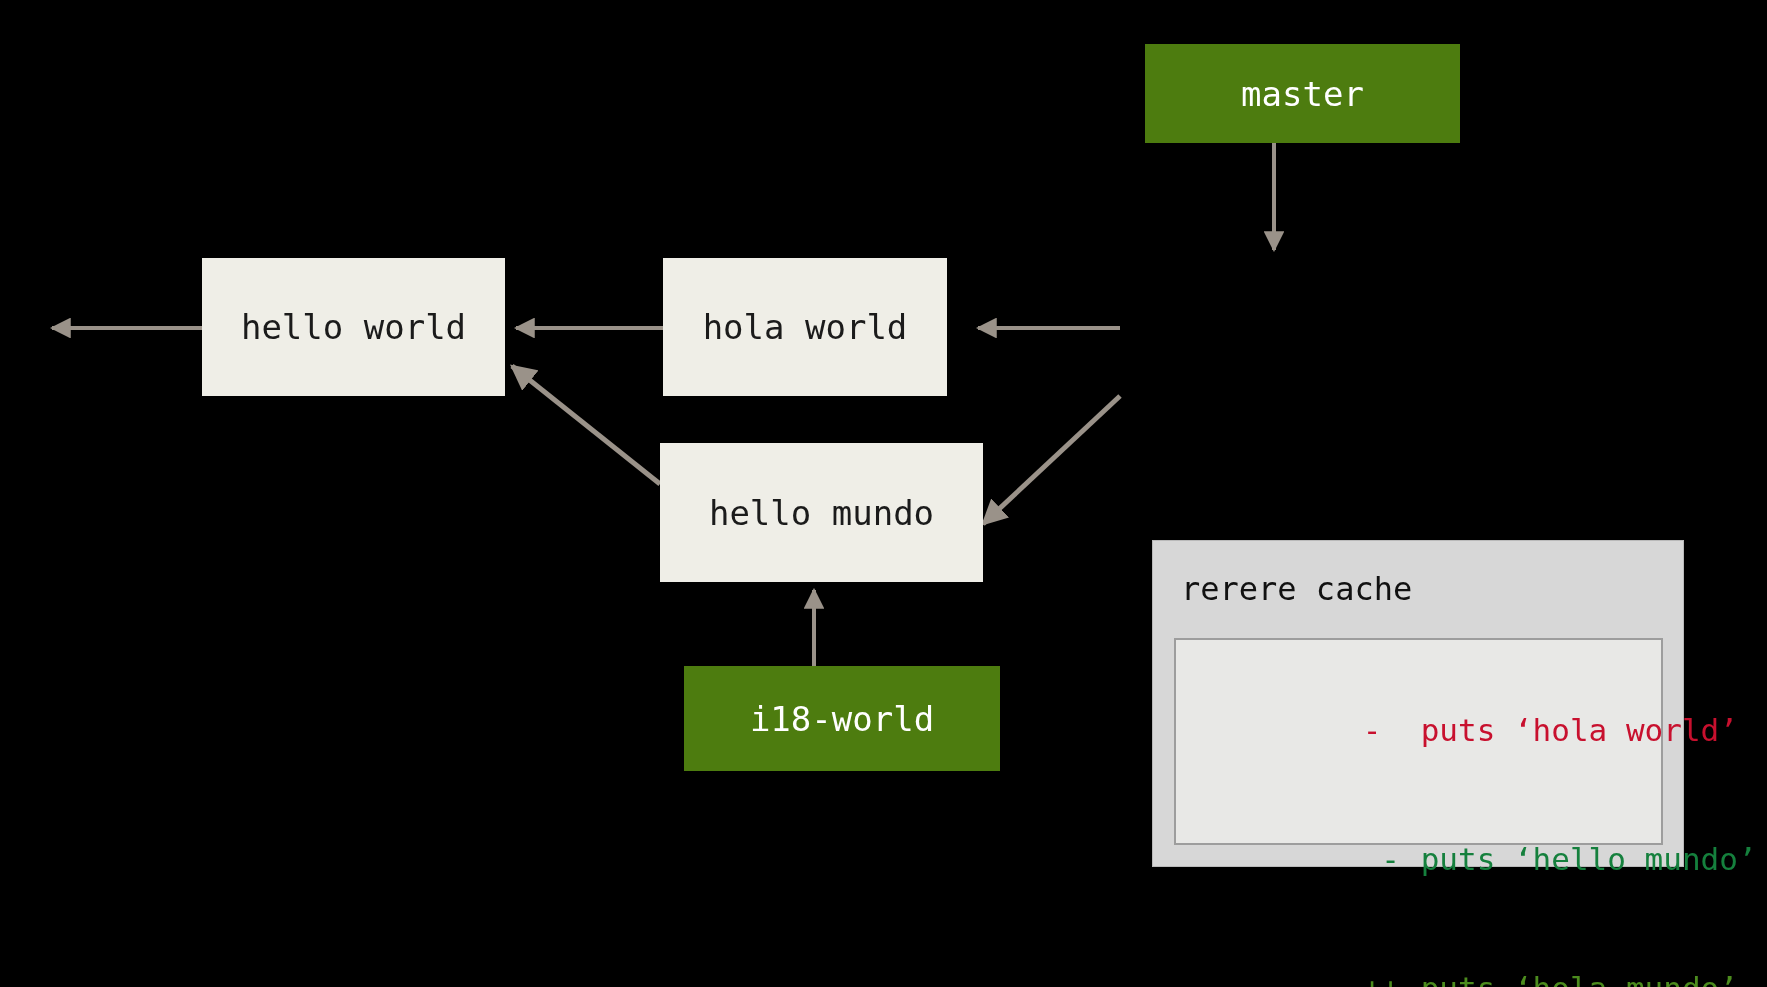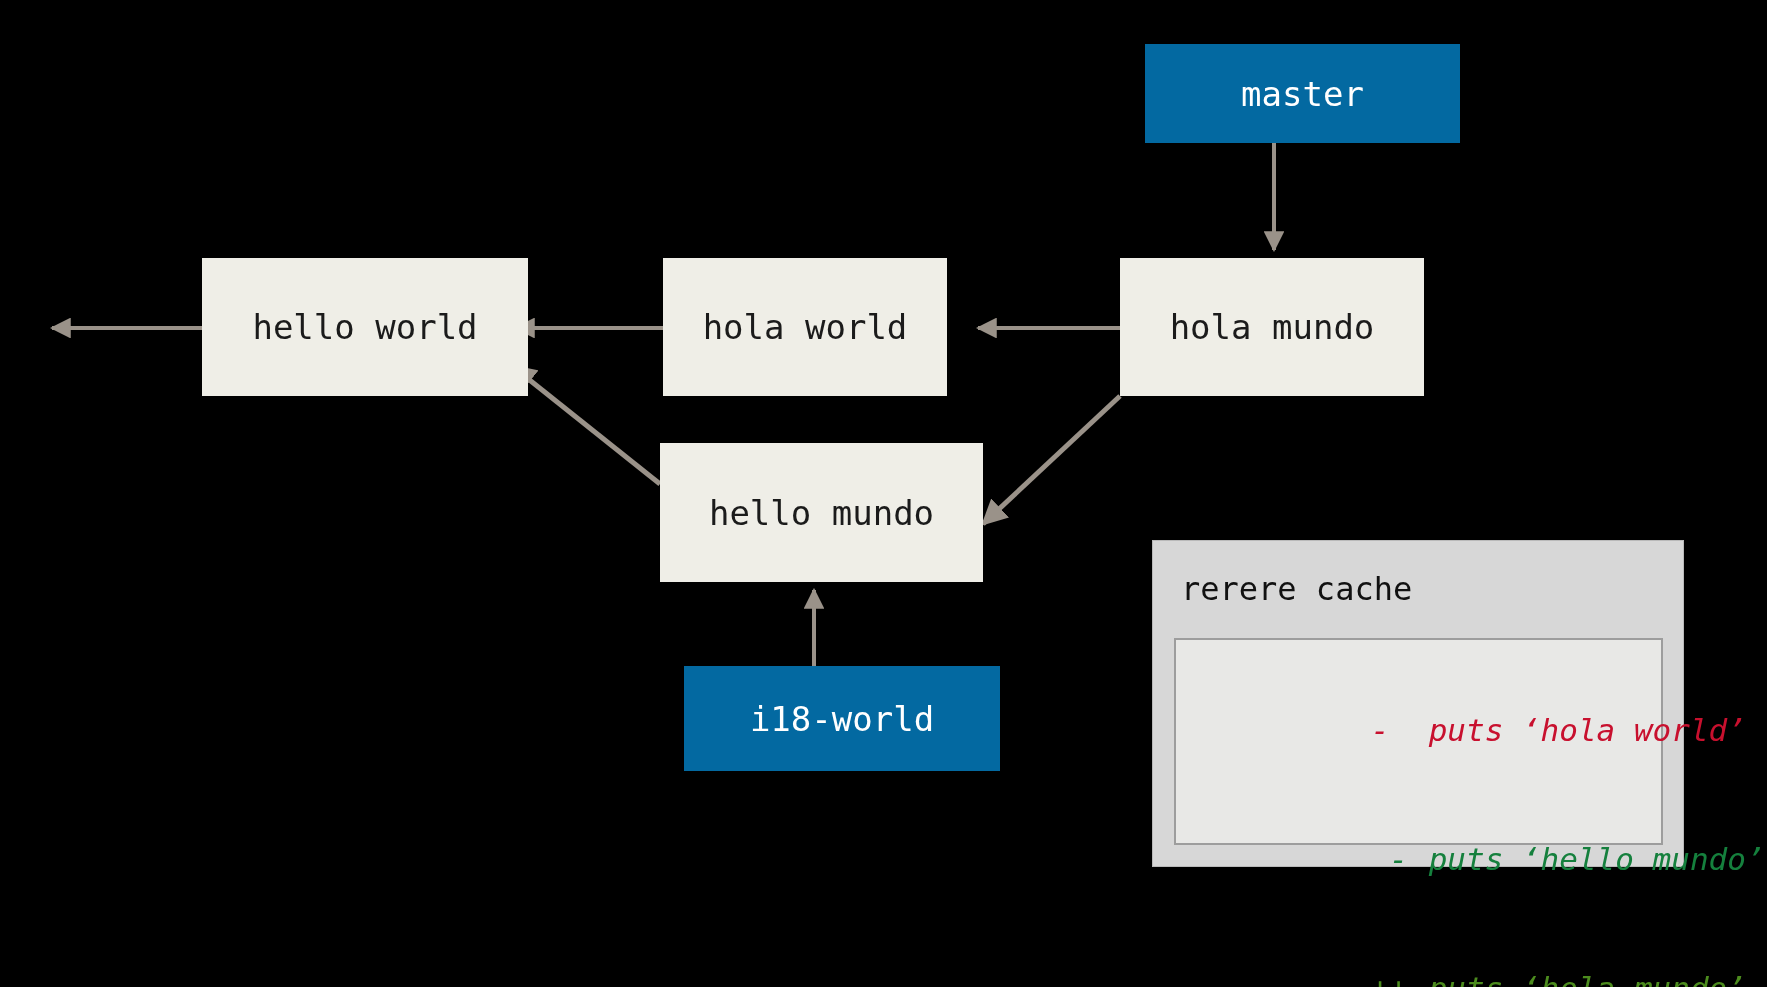--- a/index.html
+++ b/index.html
@@ -31,21 +31,21 @@
     box-sizing: border-box;
     z-index: 3;
   }
   .commit {
     background: #EFEEE7;
     color: #1b1b1b;
     font-size: 34px;
     letter-spacing: 0px;
   }
   .branch {
-    background: #0369a1;
+    background: #4d7c0f;
     color: #FFFFFF;
     font-size: 34px;
   }
   
   .rerere-panel {
     position: absolute;
     left: 1152px;
     top: 540px;
     width: 532px;
     height: 327px;
@@ -76,22 +76,21 @@
     position: absolute;
     left: 0;
     top: 26px;
     width: 100%;
     font-size: 31px;
     line-height: 43px;
   }
   .code-line {
     display: block;
     white-space: pre;
-    padding-left: 8px;
-    font-style: italic;
+    padding-left: 0;
   }
   .code-line .marker {
     display: inline-block;
     width: 58px;
   }
 </style>
 </head>
 <body>
 
 <div id="stage">
@@ -125,31 +124,28 @@
 
     <g>
       <line x1="1274" y1="143" x2="1274" y2="250" stroke="#9A9289" stroke-width="4" marker-end="url(#arrowhead)"></line>
     </g>
 
     <g>
       <line x1="814" y1="666" x2="814" y2="590" stroke="#9A9289" stroke-width="4" marker-end="url(#arrowhead)"></line>
     </g>
   </svg>
 
-  <div class="node commit" style="left:202px; top:258px; width:326px; height:138px;justify-content:center;">
+  <div class="node commit" style="left:202px; top:258px; width:303px; height:138px;justify-content:center;">
     <span>hello world</span>
   </div>
 
   <div class="node commit" style="left:663px; top:258px; width:284px; height:138px;">
     <span>hola world</span>
   </div>
 
-  <div class="node commit" style="left:1120px; top:258px; width:304px; height:138px;">
-    <span>hola mundo</span>
-  </div>
 
   <div class="node commit" style="left:660px; top:443px; width:323px; height:139px;">
     <span>hello mundo</span>
   </div>
 
   <div class="node branch" style="left:1145px; top:44px; width:315px; height:99px;">
     <span>master</span>
   </div>
 
   <div class="node branch" style="left:684px; top:666px; width:316px; height:105px;">

